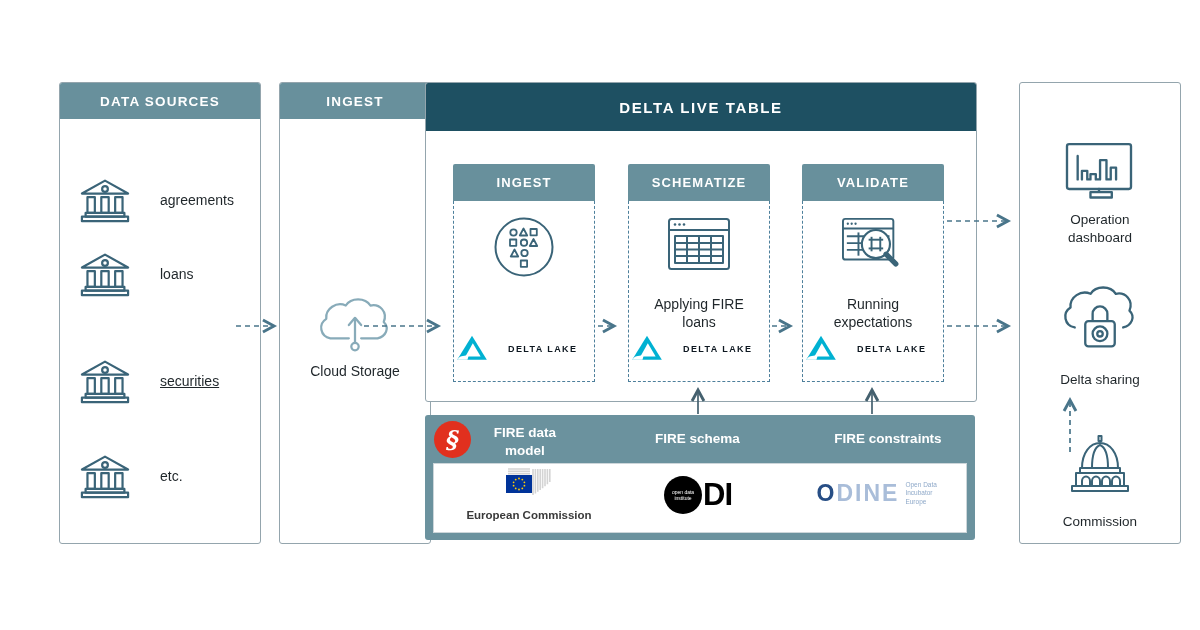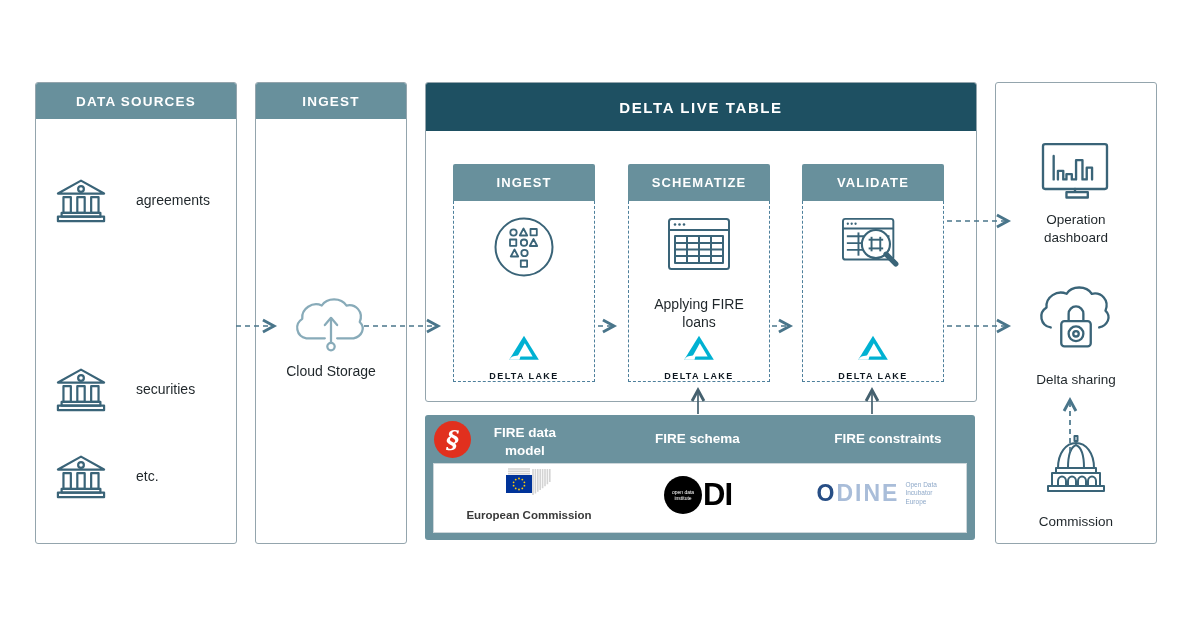--- a/index.html
+++ b/index.html
@@ -1,40 +1,40 @@
 <!DOCTYPE html>
 <html><head>
 <meta charset="utf-8">
 <style>
   html,body{margin:0;padding:0;background:#fff;}
   .stage{position:relative;width:1200px;height:630px;background:#ffffff;overflow:hidden;
          font-family:"Liberation Sans",sans-serif;color:#1f262a;}
   .abs{position:absolute;}
   
-  .col{position:absolute;border:1px solid #94a5ad;border-radius:3px;background:#fff;}
+  .col{position:absolute;border:1px solid #94a5ad;border-radius:3px;background:#fff;margin-left:24px;}
   .col-hdr{height:36px;background:#68909c;color:#fff;display:flex;align-items:center;justify-content:center;
            font-size:13.5px;font-weight:700;letter-spacing:1.2px;border-radius:2px 2px 0 0;}
   
   .bank-row{position:absolute;left:18px;display:flex;align-items:center;gap:28px;height:52px;}
   .bank-row .lbl{font-size:14px;}
   
   .c-lbl{position:absolute;text-align:center;font-size:14px;line-height:1.28;}
   
   .dlt{position:absolute;left:425px;top:82px;width:550px;height:318px;border:1px solid #94a5ad;
        border-radius:3px;background:#fff;}
   .dlt-hdr{height:48px;background:#1e5062;color:#fff;display:flex;align-items:center;justify-content:center;
            font-size:15px;font-weight:700;letter-spacing:1.6px;border-radius:2px 2px 0 0;}
   .stage-box{position:absolute;width:142px;}
   .stage-hdr{height:37px;background:#68909c;color:#fff;display:flex;align-items:center;justify-content:center;
              font-size:13px;font-weight:700;letter-spacing:1.1px;border-radius:2px 2px 0 0;}
   .stage-body{position:relative;height:180px;border:1px dashed #4d7f9b;border-top:none;background:#fff;}
   .stage-icon{position:absolute;top:14px;left:0;width:100%;display:flex;justify-content:center;}
   .stage-lbl{position:absolute;top:92px;left:0;width:100%;height:40px;display:flex;align-items:center;
              justify-content:center;text-align:center;font-size:14px;line-height:1.3;padding:0 8px;box-sizing:border-box;}
-  .dl-logo{position:absolute;top:134px;left:0;width:100%;display:flex;flex-direction:column;align-items:center;gap:8px;}
+  .dl-logo{position:absolute;top:134px;left:0;width:100%;display:flex;flex-direction:row;align-items:center;gap:18px;}
   .dl-logo .dl-txt{font-size:9px;font-weight:700;letter-spacing:1.4px;color:#0d1720;}
   
   .fire-bar{position:absolute;left:425px;top:415px;width:550px;height:125px;background:#6b929e;border-radius:3px;}
   .fire-logo{position:absolute;left:9px;top:6px;width:37px;height:37px;border-radius:50%;background:#e1301e;
              display:flex;align-items:center;justify-content:center;color:#fff;
              font-family:"DejaVu Serif",serif;font-size:25px;font-weight:700;font-style:italic;}
   .fire-lbl{position:absolute;color:#fff;font-size:13.5px;font-weight:600;text-align:center;line-height:1.3;}
   .logo-strip{position:absolute;left:8px;top:48px;width:534px;height:70px;background:#fff;border:1px solid #cdd6da;
               box-sizing:border-box;}
   .ec-block{position:absolute;left:25px;top:4px;width:140px;text-align:center;}
@@ -76,21 +76,27 @@
 
   <div class="col" style="left:35px;top:82px;width:200px;height:460px;">
     <div class="col-hdr">DATA SOURCES</div>
 
     <div class="bank-row" style="top:91px;">
       <svg width="54" height="48" viewBox="0 0 58 52">
           <use href="#bank-sym"></use>
         </svg>
       <span class="lbl">agreements</span>
     </div>
-    <div class="bank-row" style="top:280px;">
+    <div class="bank-row" style="top:165px;">
+      <svg width="54" height="48" viewBox="0 0 58 52">
+          <use href="#bank-sym"></use>
+        </svg>
+      <span class="lbl">loans</span>
+    </div>
+    <div class="bank-row" style="top:272px;text-decoration:underline;">
       <svg width="54" height="48" viewBox="0 0 58 52">
           <use href="#bank-sym"></use>
         </svg>
       <span class="lbl">securities</span>
     </div>
     <div class="bank-row" style="top:367px;">
       <svg width="54" height="48" viewBox="0 0 58 52">
           <use href="#bank-sym"></use>
         </svg>
       <span class="lbl">etc.</span>
@@ -203,20 +209,21 @@
             <circle cx="38" cy="30" r="14.5" fill="#fff" stroke="#3a6478" stroke-width="2.2"></circle>
             <g fill="none" stroke="#3a6478" stroke-width="2">
               <line x1="33.5" y1="22.5" x2="33.5" y2="37.5"></line>
               <line x1="42.5" y1="22.5" x2="42.5" y2="37.5"></line>
               <line x1="30.5" y1="25.5" x2="45.5" y2="25.5"></line>
               <line x1="30.5" y1="34.5" x2="45.5" y2="34.5"></line>
             </g>
             <line x1="48.5" y1="40.5" x2="58.5" y2="50.5" stroke="#3a6478" stroke-width="5.5" stroke-linecap="round"></line>
           </svg>
         </div>
+        <div class="stage-lbl">Running expectations</div>
         <div class="dl-logo">
           <svg width="36" height="28" viewBox="0 0 40 34">
             <path d="M20,1 L38,30 H2 Z" fill="#00b1d2"></path>
             <path d="M21,10 L30.5,26 H12 Z" fill="#fff"></path>
             <path d="M2,30 C7,22.5 11,27.5 16.5,23 L14.5,30 Z" fill="#fff"></path>
           </svg>
           <span class="dl-txt">DELTA LAKE</span>
         </div>
       </div>
     </div>

